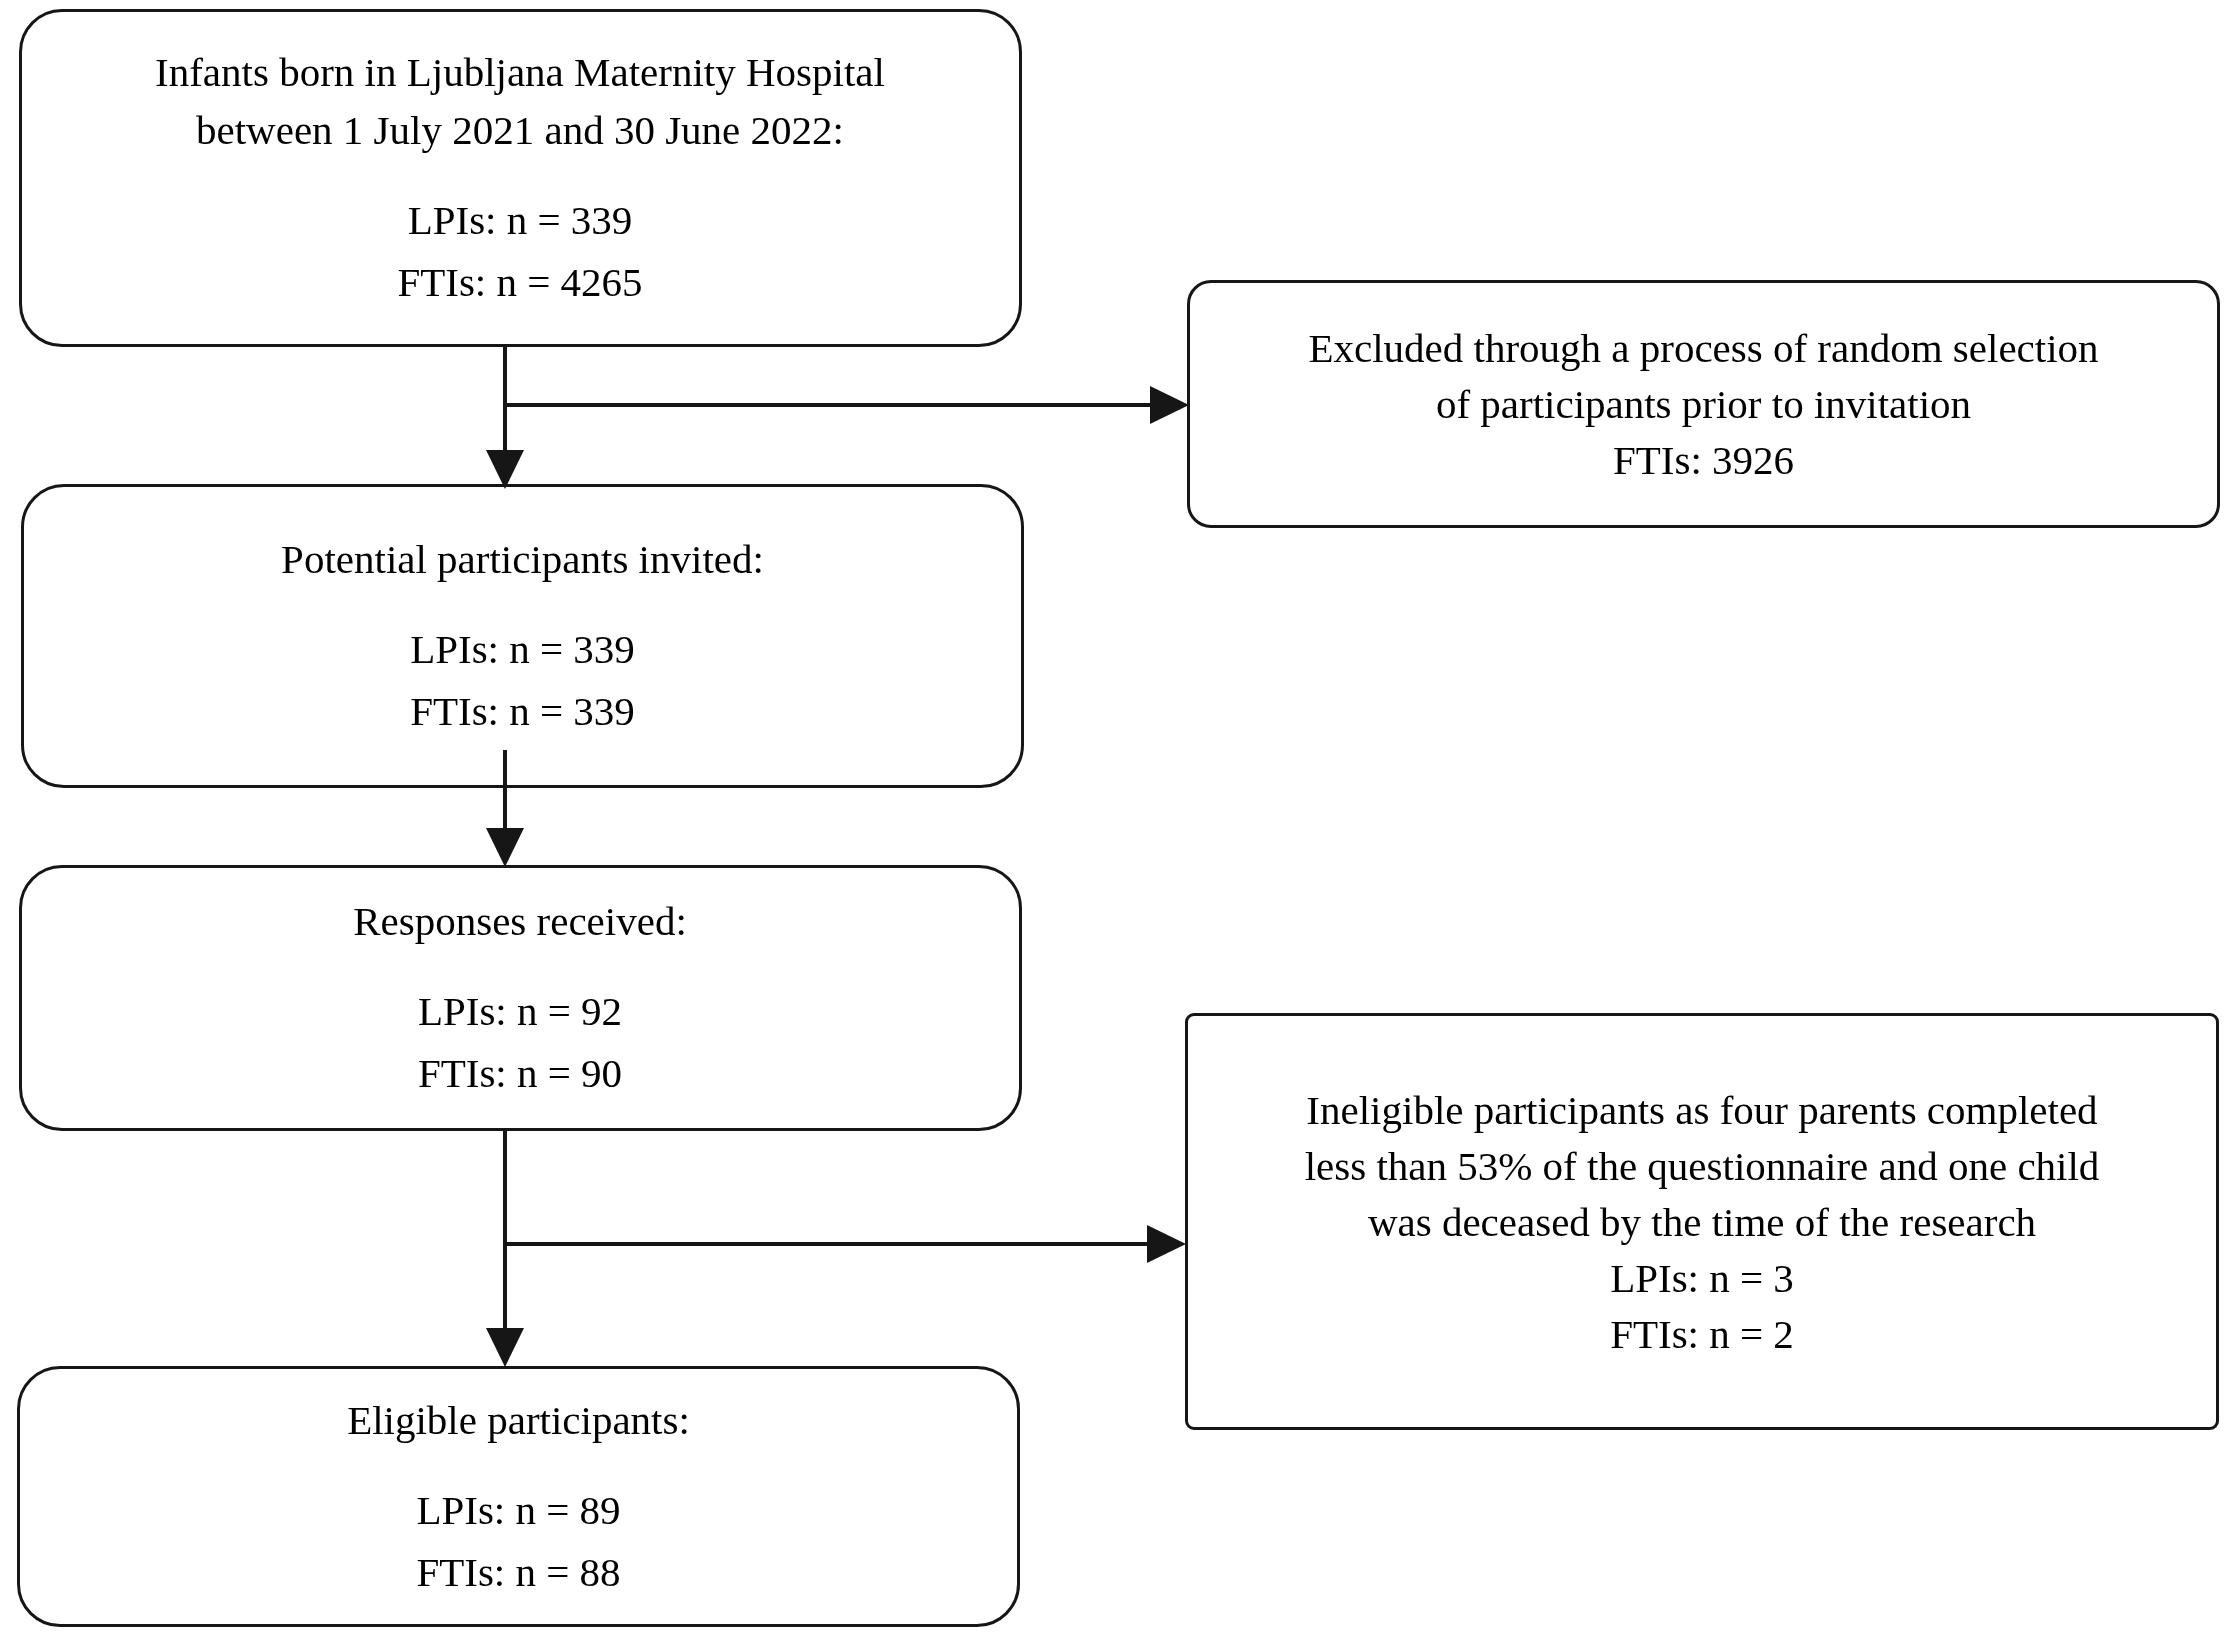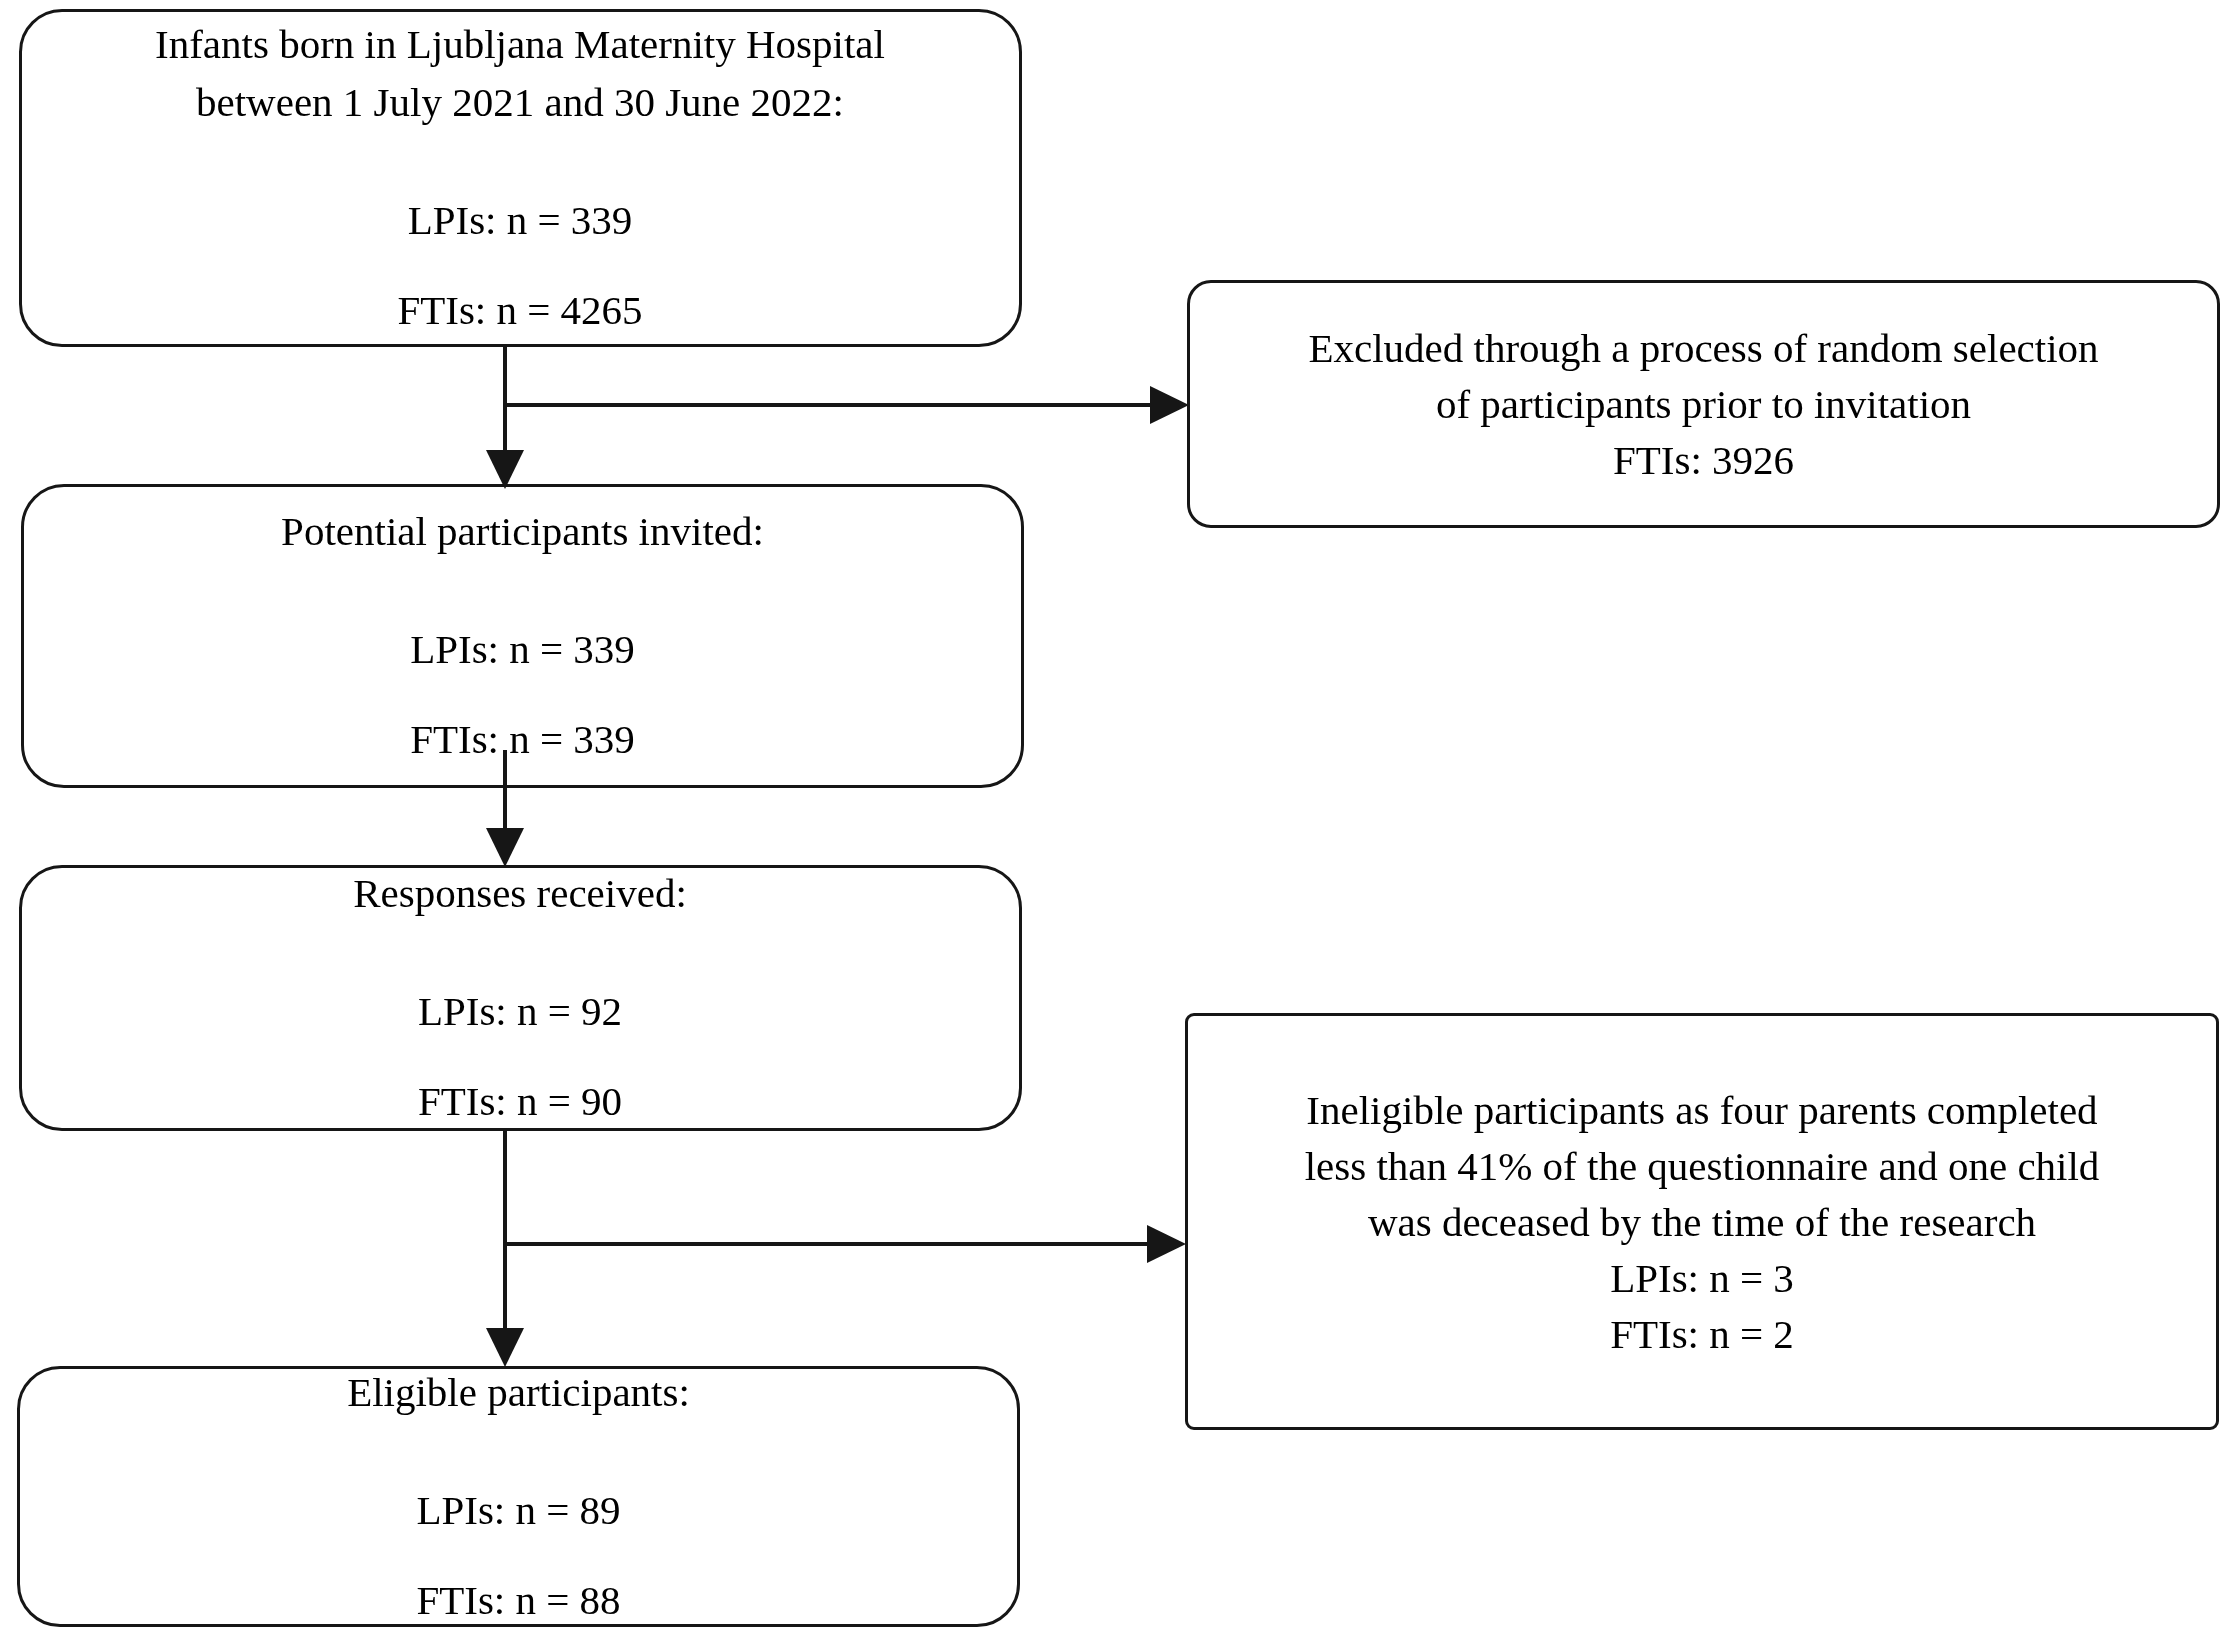--- a/index.html
+++ b/index.html
@@ -32,21 +32,20 @@
   .line {
     font-size: 41px;
     line-height: 58px;
     white-space: nowrap;
   }
   .stats {
     margin-top: 30px;
   }
   .stats .line {
     line-height: 62px;
-    margin-top: 28px;
   }
   .side-box .line {
     line-height: 56px;
   }
   
   .vline {
     position: absolute;
     width: 3.7px;
     background: #161616;
   }
@@ -104,21 +103,21 @@
   <div class="box main-box" style="left:18.5px; top:865px; width:1003px; height:266px;">
     <div class="line">Responses received:</div>
     <div class="stats">
       <div class="line">LPIs: n = 92</div>
       <div class="line">FTIs: n = 90</div>
     </div>
   </div>
 
   <div class="box side-box" style="left:1185px; top:1013px; width:1034px; height:417px;border-radius:9px;">
     <div class="line">Ineligible participants as four parents completed</div>
-    <div class="line">less than 41% of the questionnaire and one child</div>
+    <div class="line">less than 53% of the questionnaire and one child</div>
     <div class="line">was deceased by the time of the research</div>
     <div class="line">LPIs: n = 3</div>
     <div class="line">FTIs: n = 2</div>
   </div>
 
   <div class="box main-box" style="left:17px; top:1366px; width:1003px; height:261px;">
     <div class="line">Eligible participants:</div>
     <div class="stats">
       <div class="line">LPIs: n = 89</div>
       <div class="line">FTIs: n = 88</div>

